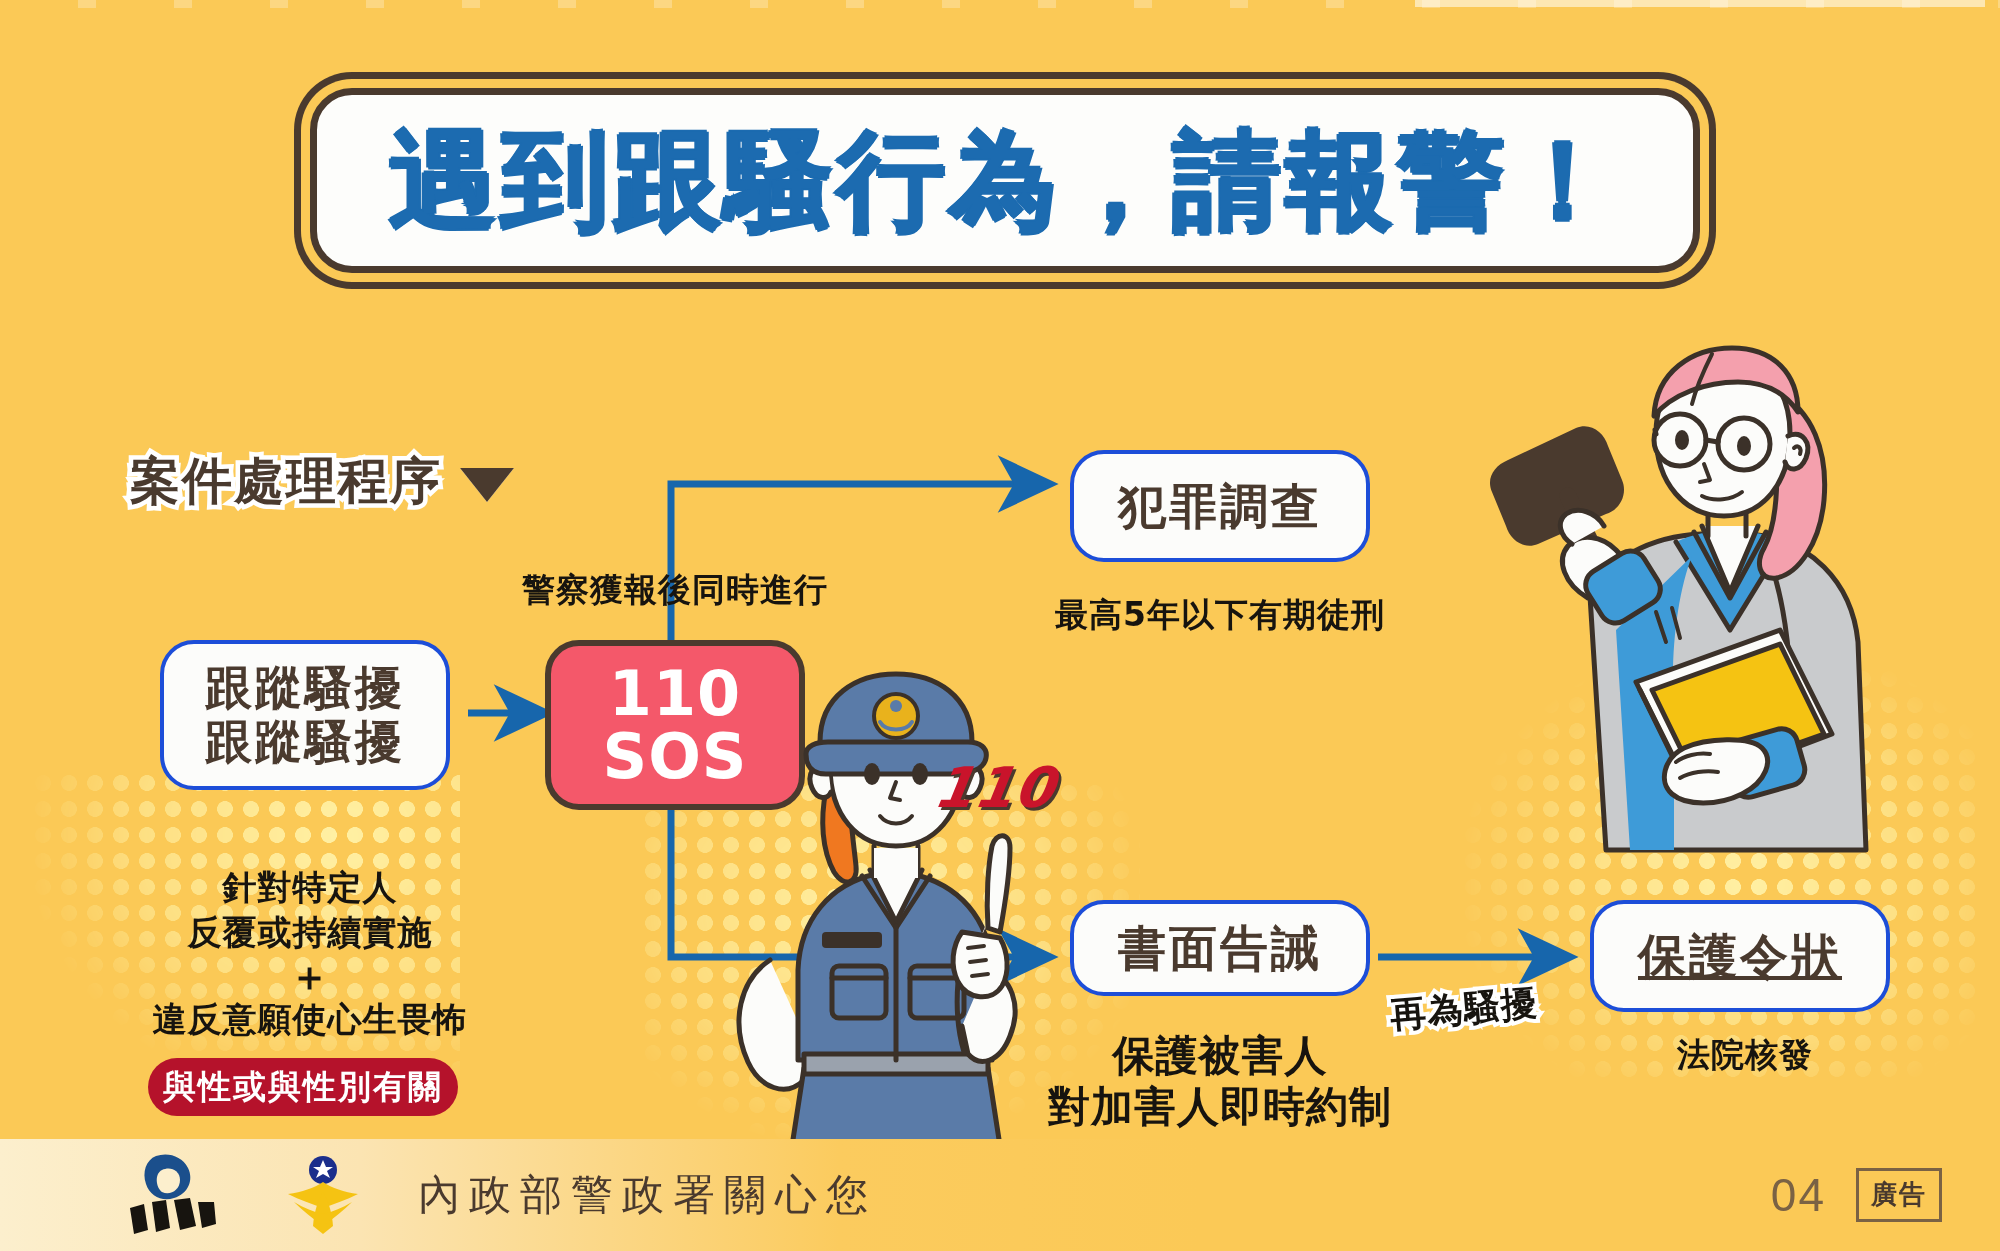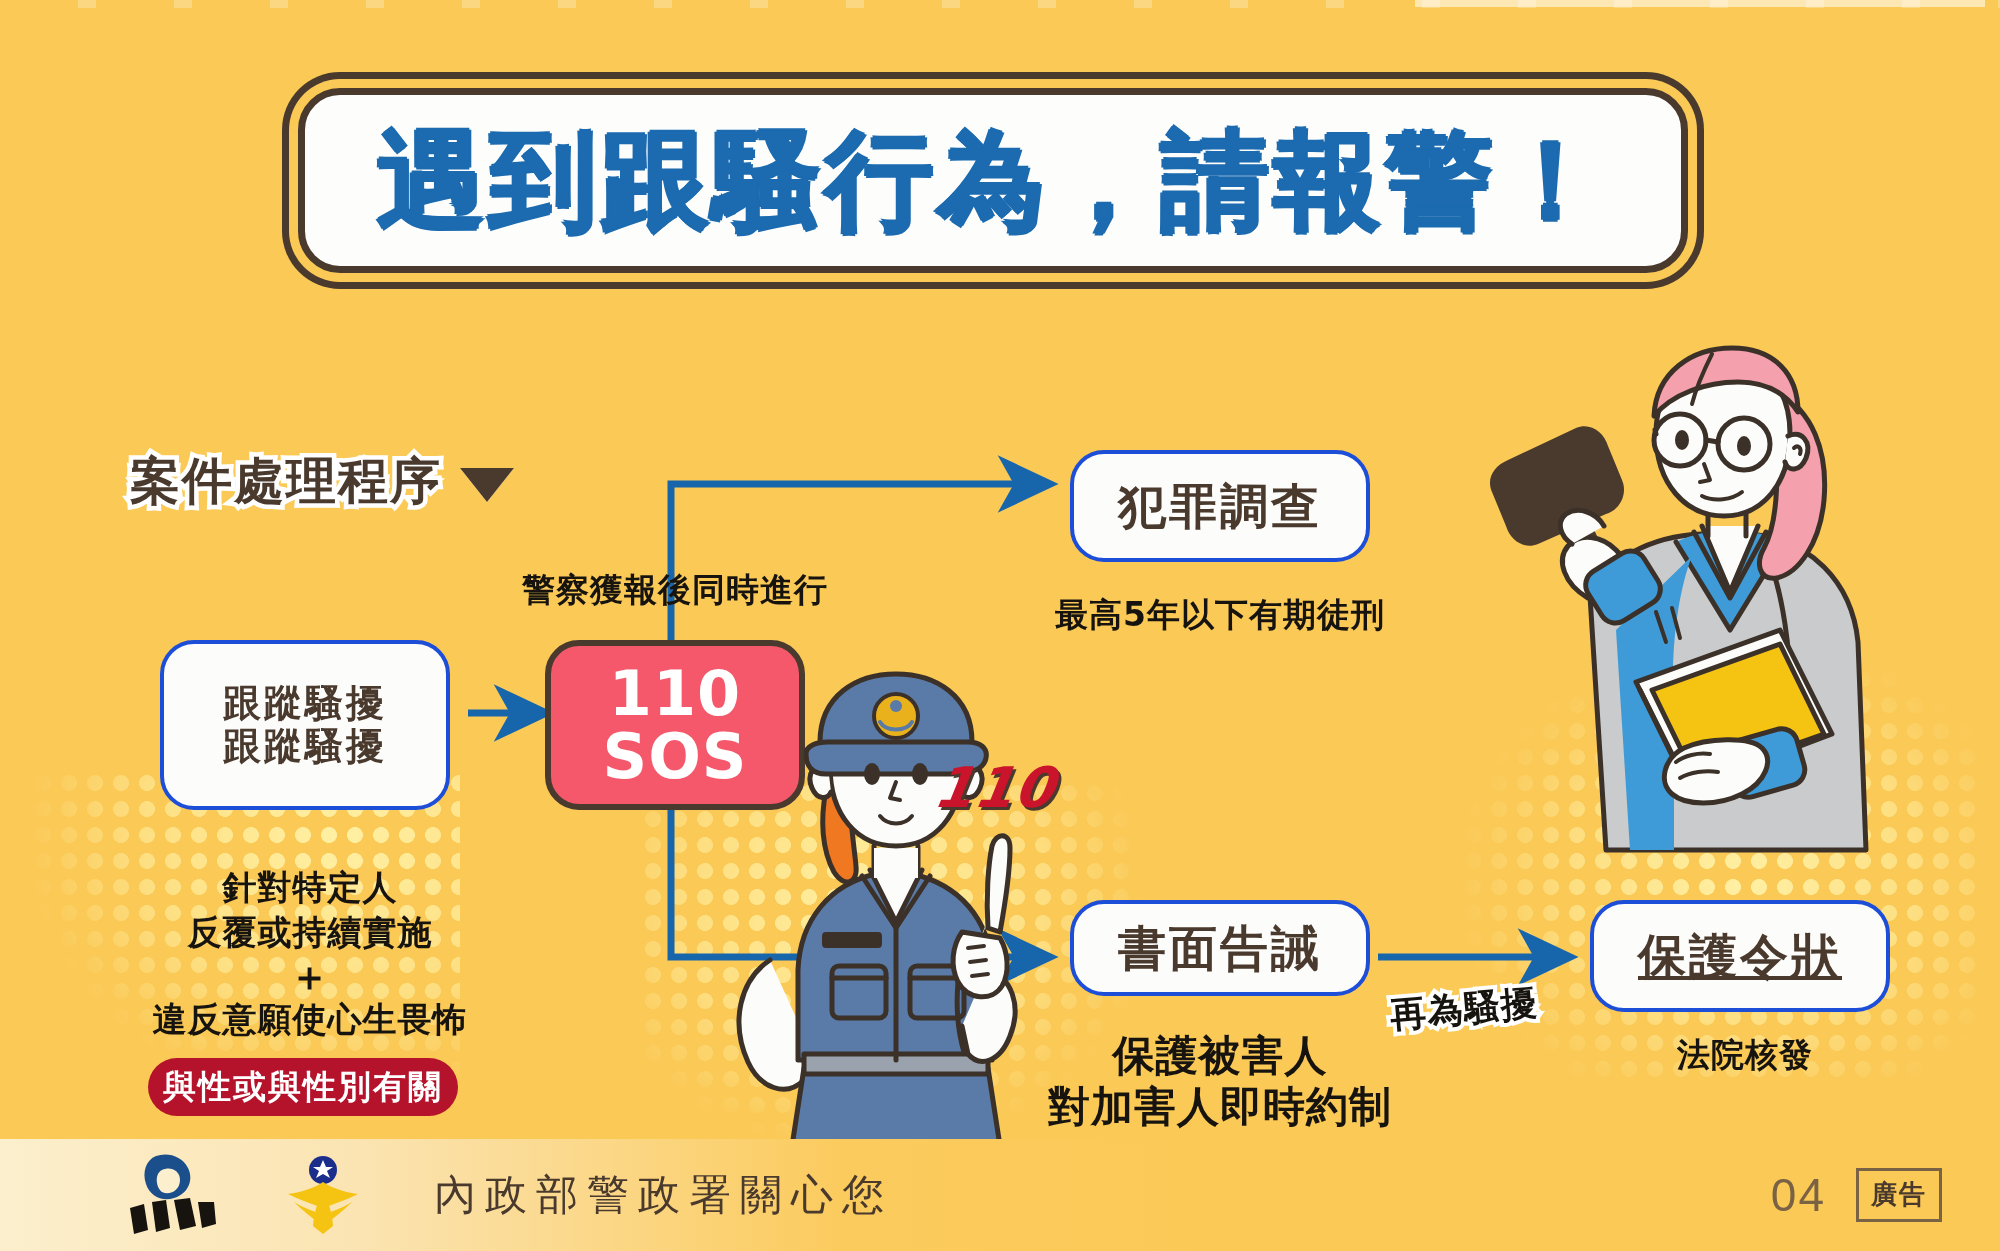--- a/index.html
+++ b/index.html
@@ -44,21 +44,21 @@
             mask-image:radial-gradient(ellipse at 45% 35%, rgba(0,0,0,.95) 0%, rgba(0,0,0,.5) 48%, rgba(0,0,0,0) 75%);
   }
   #halftone-right{left:1460px;top:640px;width:520px;height:440px;}
   #halftone-right .dots{
     -webkit-mask-image:radial-gradient(ellipse at 55% 55%, rgba(0,0,0,.95) 0%, rgba(0,0,0,.55) 42%, rgba(0,0,0,0) 72%);
             mask-image:radial-gradient(ellipse at 55% 55%, rgba(0,0,0,.95) 0%, rgba(0,0,0,.55) 42%, rgba(0,0,0,0) 72%);
   }
 
   
   #title-banner{
-    position:absolute;left:298px;top:88px;width:1390px;height:185px;
+    position:absolute;left:310px;top:88px;width:1390px;height:185px;
     background:#FDFDFB;
     border:7px solid #4A3A2E;
     border-radius:42px;
     box-shadow:0 0 0 9px #FBC956, 0 0 0 16px #4A3A2E;
     display:flex;align-items:center;justify-content:center;
   }
   #title-text{
     color:#1C6BB0;
     font-size:108px;
     font-weight:bold;
@@ -96,21 +96,21 @@
     align-items:center;justify-content:center;
     color:#4A3A2E;
     font-weight:bold;
     font-family:"DejaVu Sans","Liberation Sans",sans-serif;
     letter-spacing:3px;
     line-height:1.14;
     text-align:center;
   }
   .node-box .line{display:block;}
 
-  #node-incident{left:160px;top:640px;width:290px;height:170px;font-size:38px;}
+  #node-incident{left:160px;top:640px;width:290px;height:150px;font-size:47px;}
   #node-crime{left:1070px;top:450px;width:300px;height:112px;font-size:48px;}
   #node-warning{left:1070px;top:900px;width:300px;height:96px;font-size:48px;}
   #node-order{left:1590px;top:900px;width:300px;height:112px;font-size:48px;text-decoration:underline;}
 
   
   #node-110{
     position:absolute;left:545px;top:640px;width:260px;height:170px;
     background:#F4586A;border:6px solid #4A3A2E;border-radius:34px;
     display:flex;flex-direction:column;align-items:center;justify-content:center;
     color:#FFFFFF;font-weight:bold;line-height:1.02;
@@ -176,21 +176,21 @@
 
   
   #footer{
     position:absolute;left:0;bottom:0;width:2000px;height:112px;
     background:linear-gradient(90deg,#FCEFCD 0%,#FBE4B2 18%,#FBCB5E 42%,#FBC956 60%,#FBC956 100%);
     display:flex;align-items:center;
   }
   #footer-logo-moi{margin-left:118px;width:108px;height:86px;}
   #footer-logo-npa{margin-left:54px;width:86px;height:86px;}
   #footer-text{
-    margin-left:68px;font-size:42px;color:#4A3A2E;letter-spacing:9px;
+    margin-left:52px;font-size:42px;color:#4A3A2E;letter-spacing:9px;
     font-family:"DejaVu Sans","Liberation Sans",sans-serif;
   }
   #footer-right{margin-left:auto;margin-right:58px;display:flex;gap:30px;}
   #footer-page{font-size:46px;color:#7A6244;letter-spacing:2px;}
   #footer-ad{
     border:3px solid #7A6244;color:#4A3A2E;font-size:26px;font-weight:bold;
     padding:6px 12px;letter-spacing:2px;
   }
 </style>
 </head>

